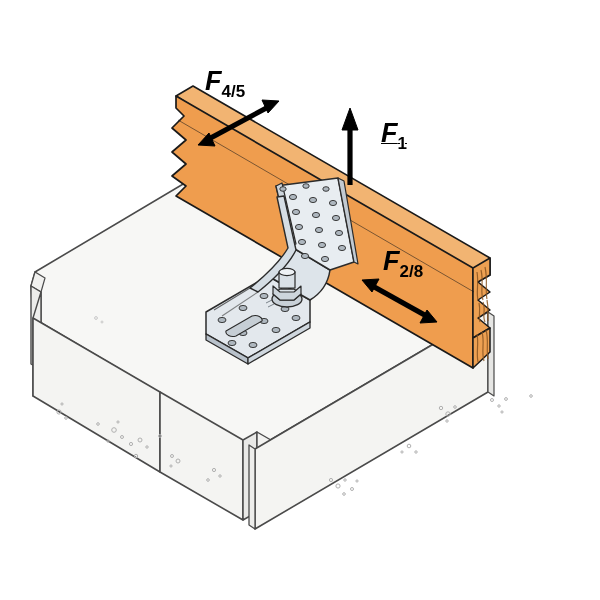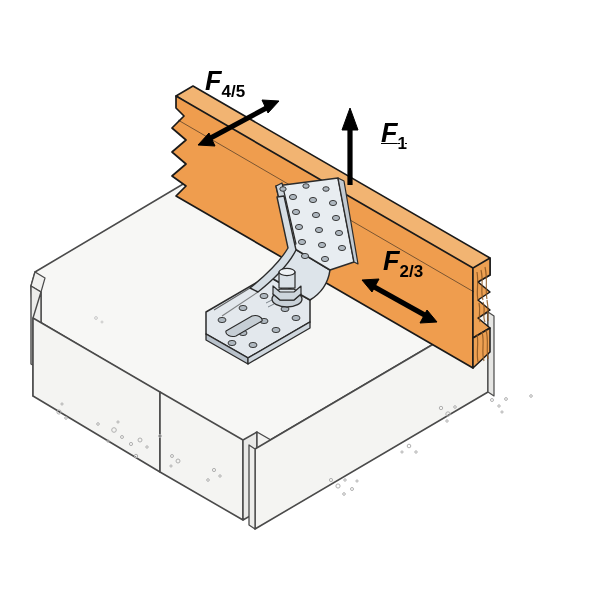--- a/index.html
+++ b/index.html
@@ -270,16 +270,16 @@
 
   <div class="force-label" id="lbl-f45">
     <span class="base">F</span><span class="sub">4/5</span>
   </div>
 
   <div class="force-label" id="lbl-f1">
     <span class="base">F</span><span class="sub">1</span>
   </div>
 
   <div class="force-label" id="lbl-f23">
-    <span class="base">F</span><span class="sub">2/3</span>
+    <span class="base">F</span><span class="sub">2/8</span>
   </div>
 
 </div>
 
 </body></html>

